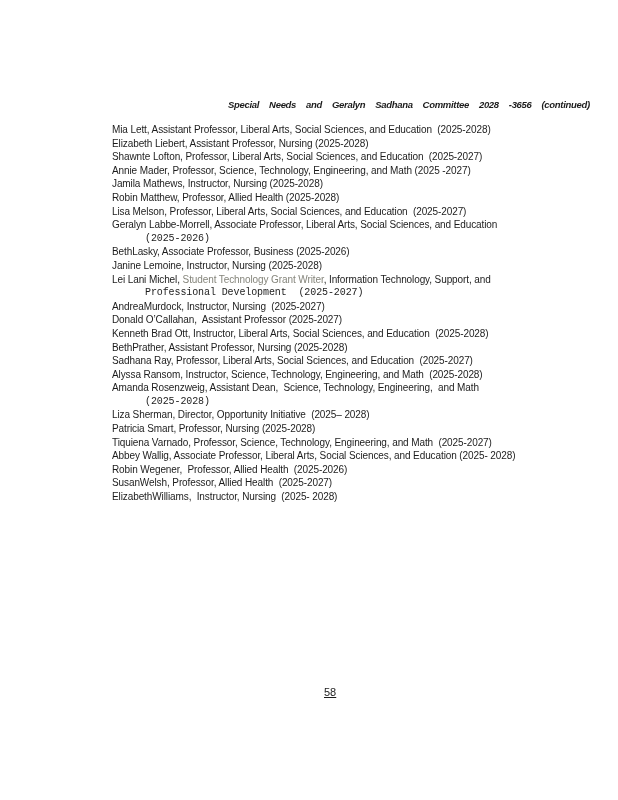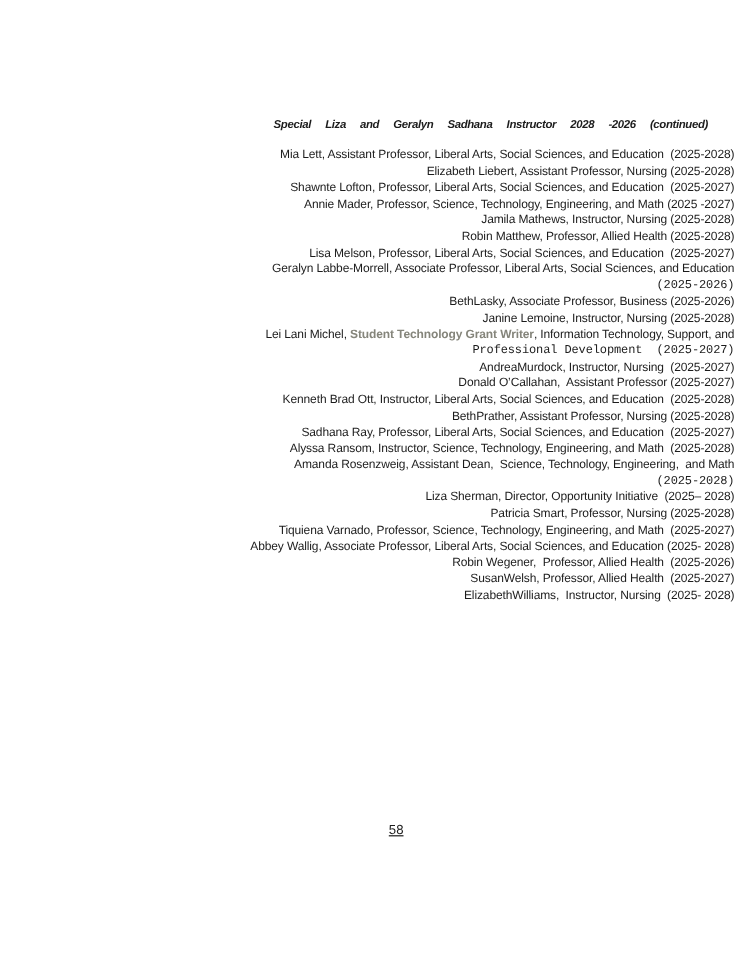--- a/index.html
+++ b/index.html
@@ -8,21 +8,20 @@
     background: #ffffff;
   }
   .page {
     position: relative;
     width: 618px;
     height: 800px;
     background: #ffffff;
     font-family: "Liberation Sans", "DejaVu Sans", sans-serif;
     color: #1c1c1c;
     overflow: hidden;
-    text-align: right;
   }
   .committee-header {
     position: absolute;
     left: 228px;
     top: 99px;
     width: 362px;
     display: flex;
     justify-content: space-between;
     font-style: italic;
     font-weight: 700;
@@ -43,45 +42,44 @@
   }
   .member-line {
     height: 13.6px;
   }
   .member-line.indent {
     padding-left: 33px;
     font-family: Liberation Mono, monospace;
   }
   .muted {
     color: #85857b;
-    font-weight: bold;
   }
   .page-number {
     position: absolute;
     left: 324px;
     top: 686px;
     font-size: 11px;
     color: #1c1c1c;
     text-decoration: underline;
   }
 </style>
 </head>
 <body>
 
 <div class="page">
 
   <div class="committee-header">
     <span>Special</span>
-    <span>Liza</span>
+    <span>Needs</span>
     <span>and</span>
     <span>Geralyn</span>
     <span>Sadhana</span>
-    <span>Instructor</span>
+    <span>Committee</span>
     <span>2028</span>
-    <span>-2026</span>
+    <span>-3656</span>
     <span>(continued)</span>
   </div>
 
   <div class="member-list"><div class="member-line"><span>Mia Lett, Assistant Professor, Liberal Arts, Social Sciences, and Education  (2025-2028)</span></div><div class="member-line"><span>Elizabeth Liebert, Assistant Professor, Nursing (2025-2028)</span></div><div class="member-line"><span>Shawnte Lofton, Professor, Liberal Arts, Social Sciences, and Education  (2025-2027)</span></div><div class="member-line"><span>Annie Mader, Professor, Science, Technology, Engineering, and Math (2025 -2027)</span></div><div class="member-line"><span>Jamila Mathews, Instructor, Nursing (2025-2028)</span></div><div class="member-line"><span>Robin Matthew, Professor, Allied Health (2025-2028)</span></div><div class="member-line"><span>Lisa Melson, Professor, Liberal Arts, Social Sciences, and Education  (2025-2027)</span></div><div class="member-line"><span>Geralyn Labbe-Morrell, Associate Professor, Liberal Arts, Social Sciences, and Education</span></div><div class="member-line indent"><span>(2025-2026)</span></div><div class="member-line"><span>BethLasky, Associate Professor, Business (2025-2026)</span></div><div class="member-line"><span>Janine Lemoine, Instructor, Nursing (2025-2028)</span></div><div class="member-line"><span>Lei Lani Michel, </span><span class="muted">Student Technology Grant Writer</span><span>, Information Technology, Support, and</span></div><div class="member-line indent"><span>Professional Development  (2025-2027)</span></div><div class="member-line"><span>AndreaMurdock, Instructor, Nursing  (2025-2027)</span></div><div class="member-line"><span>Donald O’Callahan,  Assistant Professor (2025-2027)</span></div><div class="member-line"><span>Kenneth Brad Ott, Instructor, Liberal Arts, Social Sciences, and Education  (2025-2028)</span></div><div class="member-line"><span>BethPrather, Assistant Professor, Nursing (2025-2028)</span></div><div class="member-line"><span>Sadhana Ray, Professor, Liberal Arts, Social Sciences, and Education  (2025-2027)</span></div><div class="member-line"><span>Alyssa Ransom, Instructor, Science, Technology, Engineering, and Math  (2025-2028)</span></div><div class="member-line"><span>Amanda Rosenzweig, Assistant Dean,  Science, Technology, Engineering,  and Math</span></div><div class="member-line indent"><span>(2025-2028)</span></div><div class="member-line"><span>Liza Sherman, Director, Opportunity Initiative  (2025– 2028)</span></div><div class="member-line"><span>Patricia Smart, Professor, Nursing (2025-2028)</span></div><div class="member-line"><span>Tiquiena Varnado, Professor, Science, Technology, Engineering, and Math  (2025-2027)</span></div><div class="member-line"><span>Abbey Wallig, Associate Professor, Liberal Arts, Social Sciences, and Education (2025- 2028)</span></div><div class="member-line"><span>Robin Wegener,  Professor, Allied Health  (2025-2026)</span></div><div class="member-line"><span>SusanWelsh, Professor, Allied Health  (2025-2027)</span></div><div class="member-line"><span>ElizabethWilliams,  Instructor, Nursing  (2025- 2028)</span></div></div>
 
   <div class="page-number">58</div>
 
 </div>
 
 </body></html>

